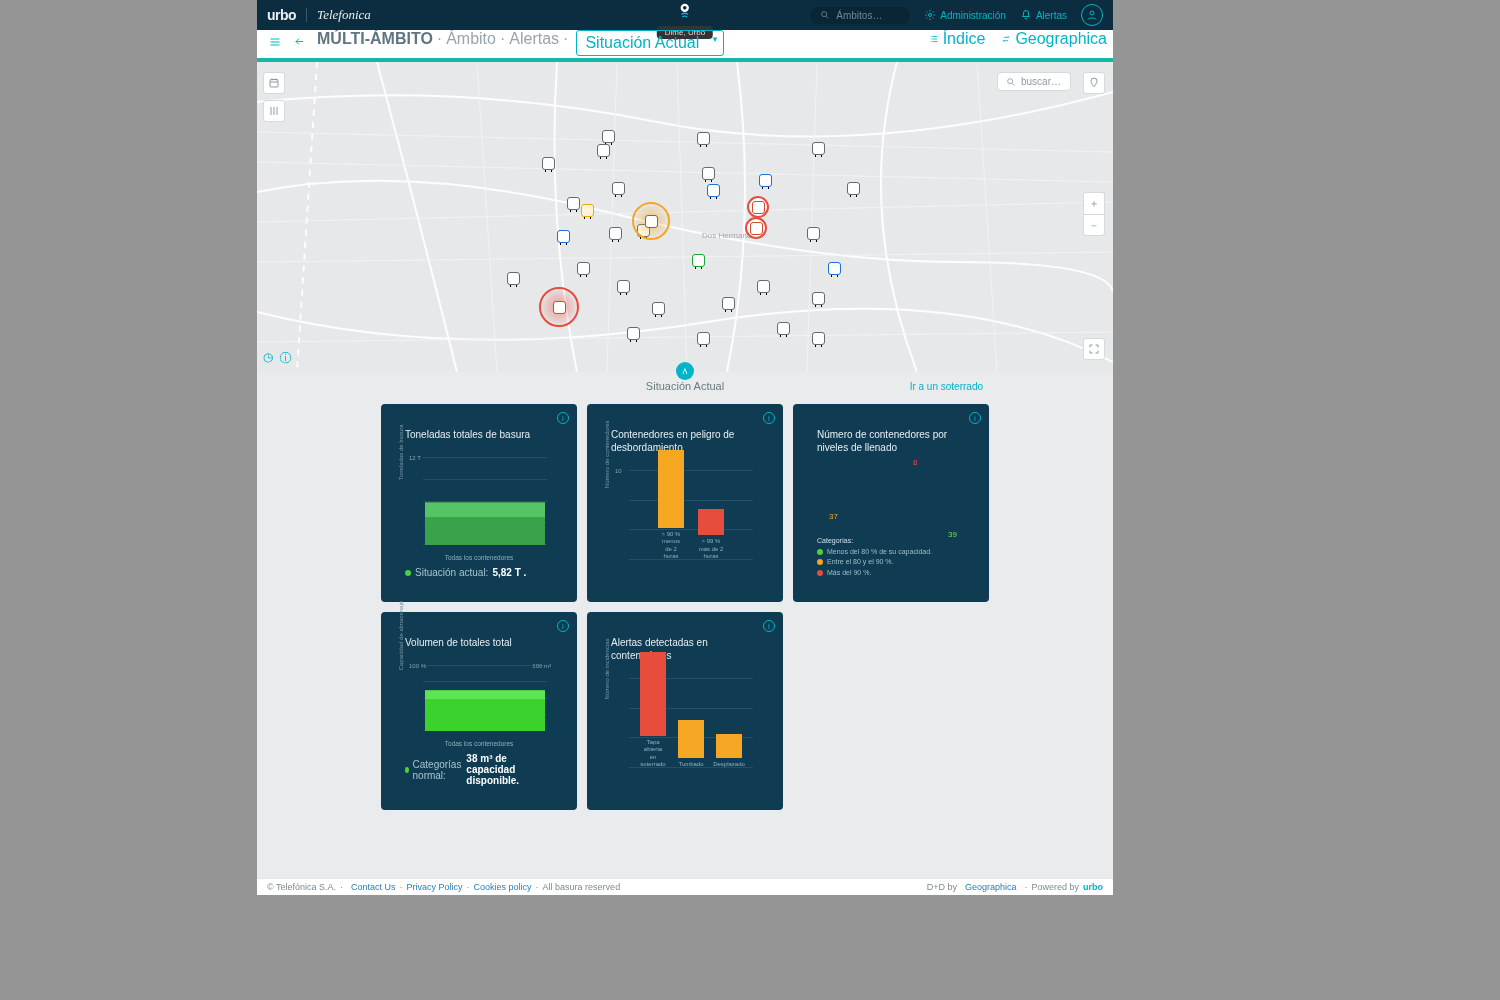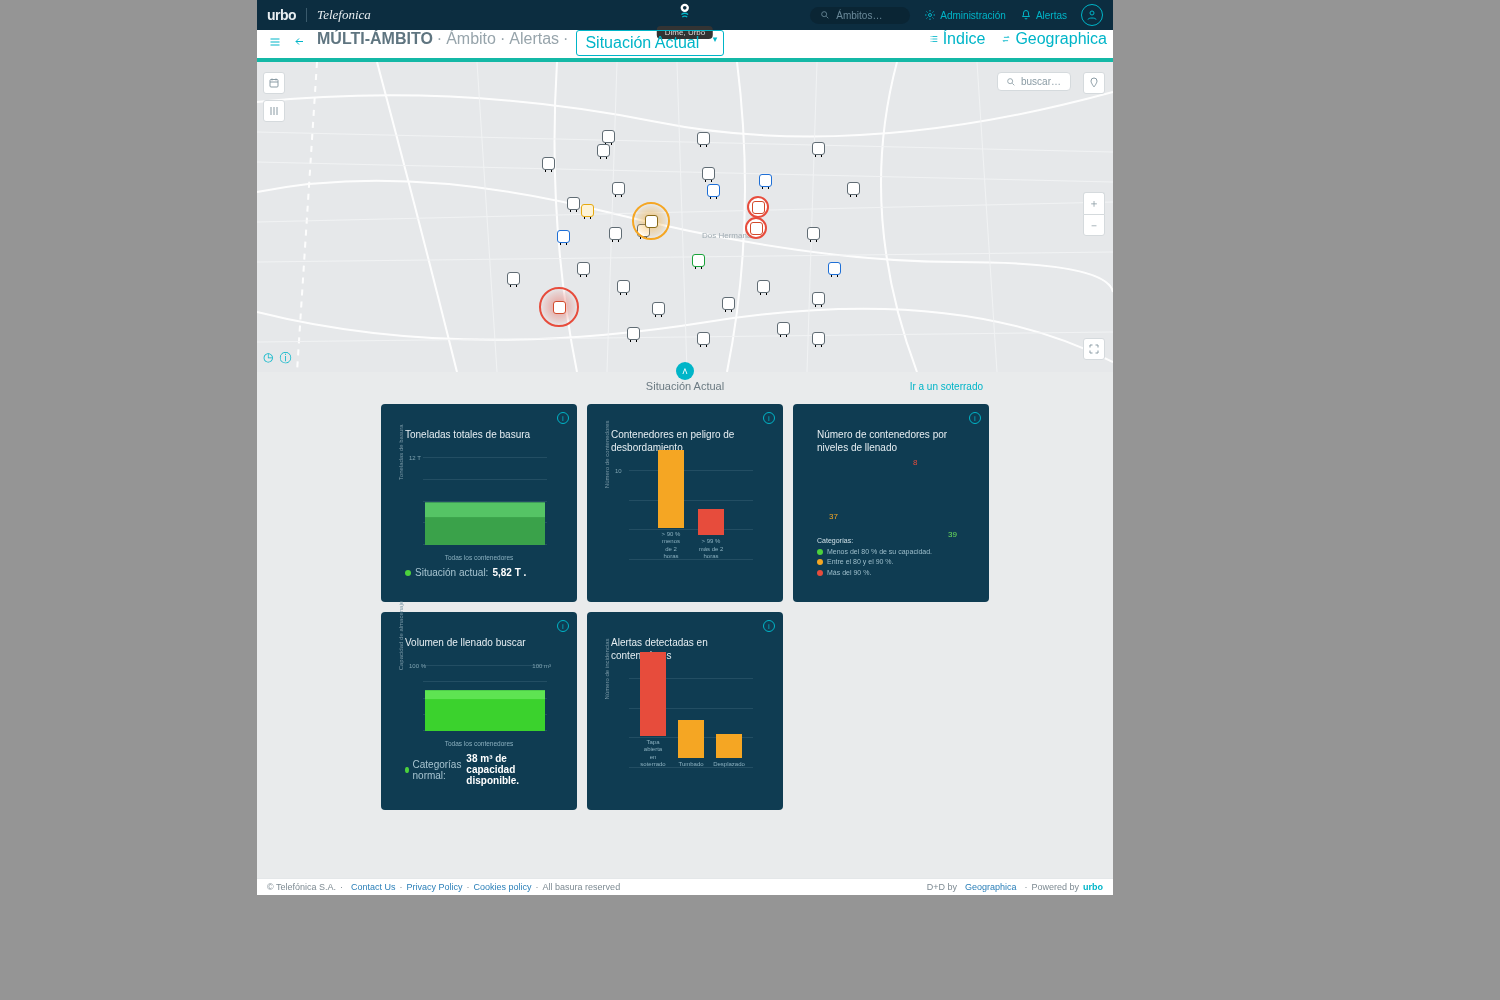--- a/index.html
+++ b/index.html
@@ -378,21 +378,21 @@
             <span>Entre el 80 y el 90 %.</span>
           </div>
         <div>
             <span class="dot red"></span>
             <span>Más del 90 %.</span>
           </div>
       </div>
     </div>
 
     <div class="card">
-      <h4>Volumen de llenado buscar</h4>
+      <h4>Volumen de totales total</h4>
       <span class="info-dot">i</span>
       <div class="chart-area">
         <span class="axis-label-y">Capacidad de almacenaje</span>
         <span class="ytick" style="top:8px">100 %</span>
         <span class="ytick" style="top:8px;left:auto;right:2px">100 m³</span>
         <div class="grid-lines">
             <div></div>
             <div></div>
             <div></div>
             <div></div>

